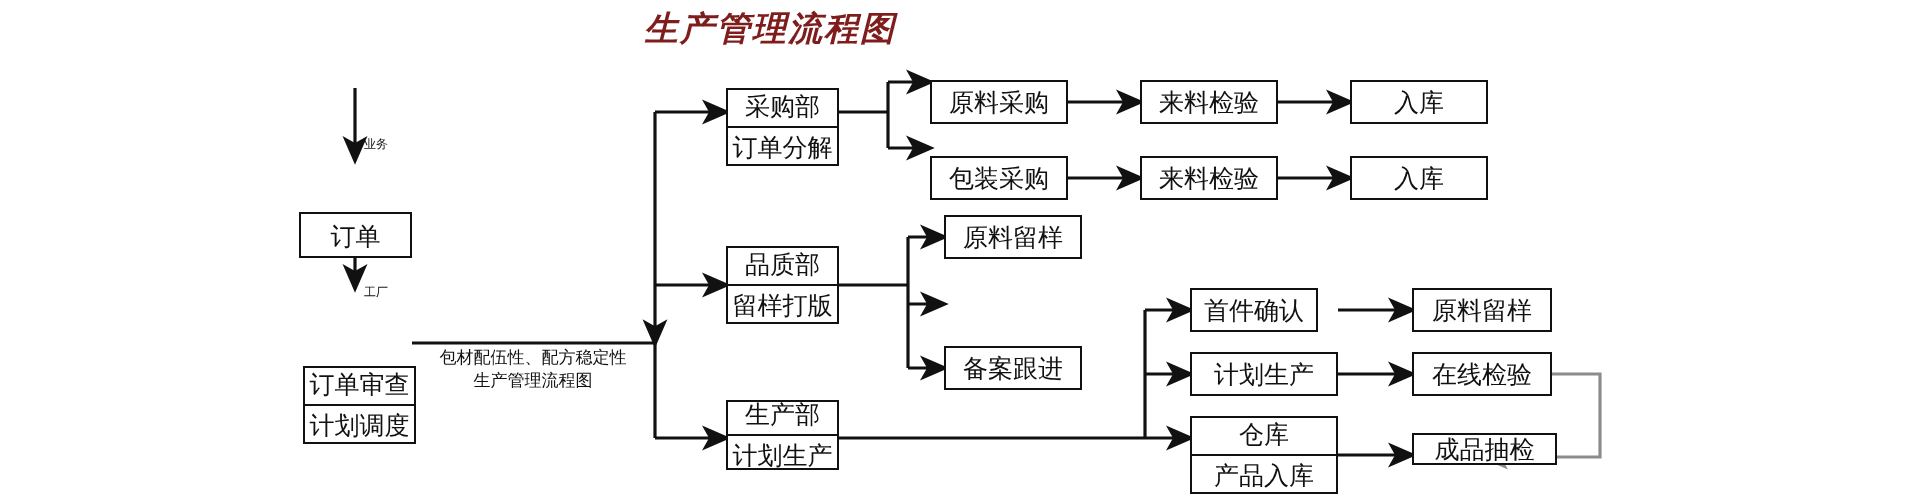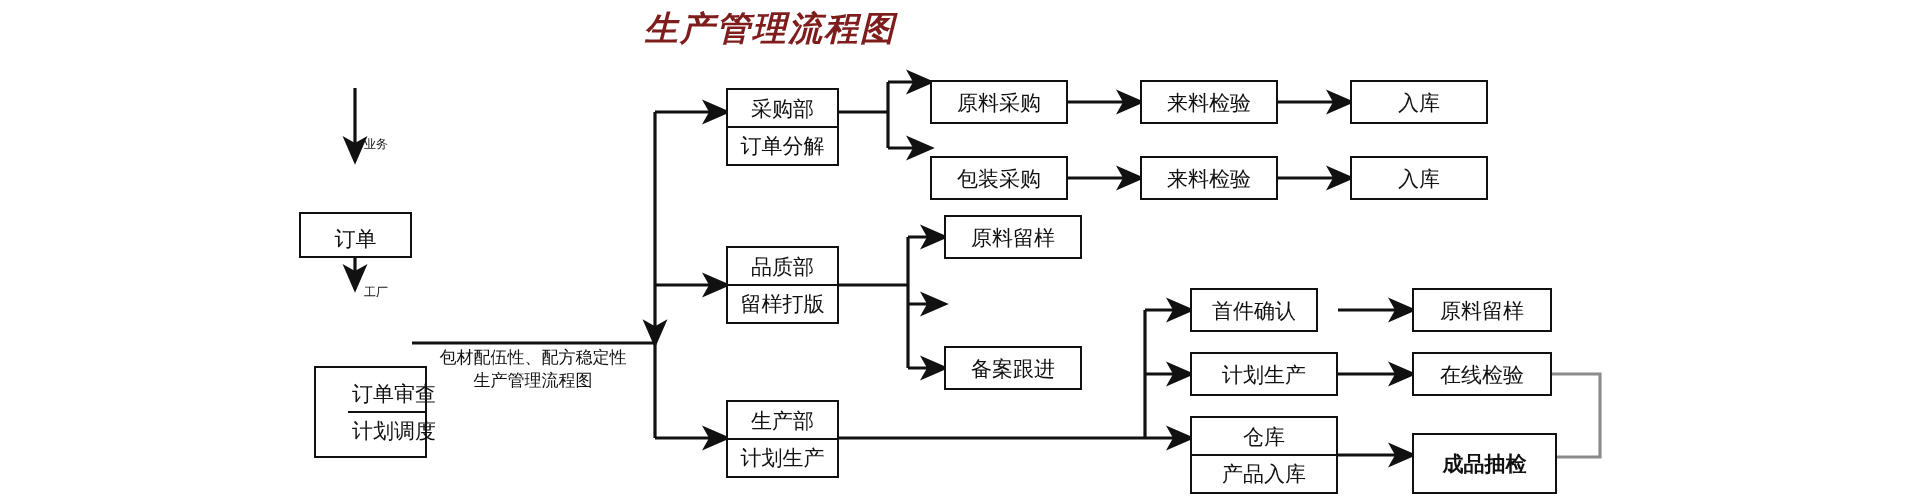--- a/index.html
+++ b/index.html
@@ -16,21 +16,21 @@
     color:#7f1d1d;
     font-style:italic;
   }
   .node{
     position:absolute;box-sizing:border-box;
     border:2.5px solid #111;background:#fff;
     display:flex;flex-direction:column;justify-content:center;
     text-align:center;
   }
   .node .cell{
-    font-size:21px;line-height:1;padding:7px 4px;white-space:nowrap;
+    font-size:25px;line-height:1;padding:7px 4px;white-space:nowrap;
   }
   .node.split .cell:first-child{border-bottom:2.5px solid #111;}
   .edge-label{
     position:absolute;font-size:12px;line-height:1;white-space:nowrap;color:#111;
   }
   .note{
     position:absolute;font-size:17px;line-height:1.35;text-align:center;
     white-space:pre-line;color:#111;
   }
 </style>
@@ -116,36 +116,36 @@
   <div class="edge-label" style="left:364px;top:138px;">业务</div>
   <div class="edge-label" style="left:364px;top:286px;">工厂</div>
 
   <div class="note" style="left:408px;top:347px;width:250px;">包材配伍性、配方稳定性
 生产管理流程图</div>
 
   <div class="node" style="left:299px;top:212px;width:113px;height:46px;justify-content:flex-end;">
     <div class="cell">订单</div>
   </div>
 
-  <div class="node split" style="left:314px;top:366px;width:113px;height:92px;padding-left:32px;">
+  <div class="node split" style="left:303px;top:366px;width:113px;height:78px;">
     <div class="cell">订单审查</div>
     <div class="cell">计划调度</div>
   </div>
 
   <div class="node split" style="left:726px;top:88px;width:113px;height:78px;">
     <div class="cell">采购部</div>
     <div class="cell">订单分解</div>
   </div>
 
   <div class="node split" style="left:726px;top:246px;width:113px;height:78px;">
     <div class="cell">品质部</div>
     <div class="cell">留样打版</div>
   </div>
 
-  <div class="node split" style="left:726px;top:400px;width:113px;height:78px;">
+  <div class="node split" style="left:726px;top:400px;width:113px;height:70px;">
     <div class="cell">生产部</div>
     <div class="cell">计划生产</div>
   </div>
 
   <div class="node" style="left:930px;top:80px;width:138px;height:44px;">
     <div class="cell">原料采购</div>
   </div>
 
   <div class="node" style="left:1140px;top:80px;width:138px;height:44px;">
     <div class="cell">来料检验</div>
@@ -190,17 +190,17 @@
 
   <div class="node" style="left:1412px;top:352px;width:140px;height:44px;">
     <div class="cell">在线检验</div>
   </div>
 
   <div class="node split" style="left:1190px;top:416px;width:148px;height:78px;">
     <div class="cell">仓库</div>
     <div class="cell">产品入库</div>
   </div>
 
-  <div class="node" style="left:1412px;top:433px;width:145px;height:61px;font-weight:bold;">
+  <div class="node" style="left:1412px;top:433px;width:145px;height:32px;">
     <div class="cell">成品抽检</div>
   </div>
 
 </div>
 
 </body></html>

